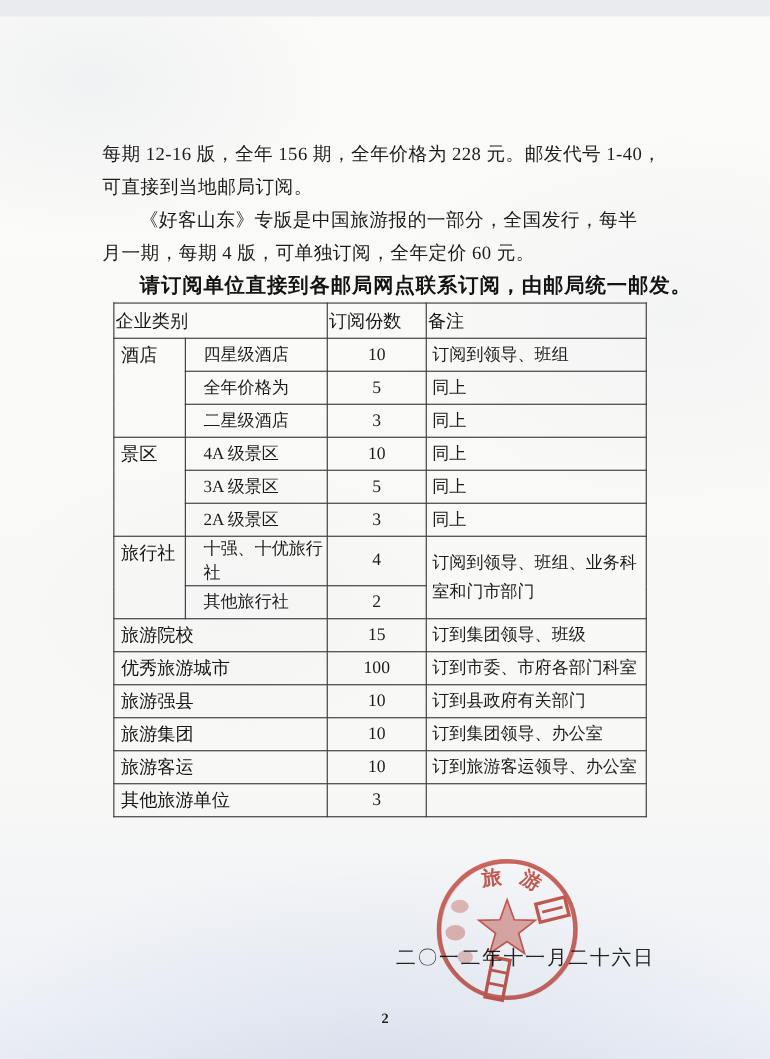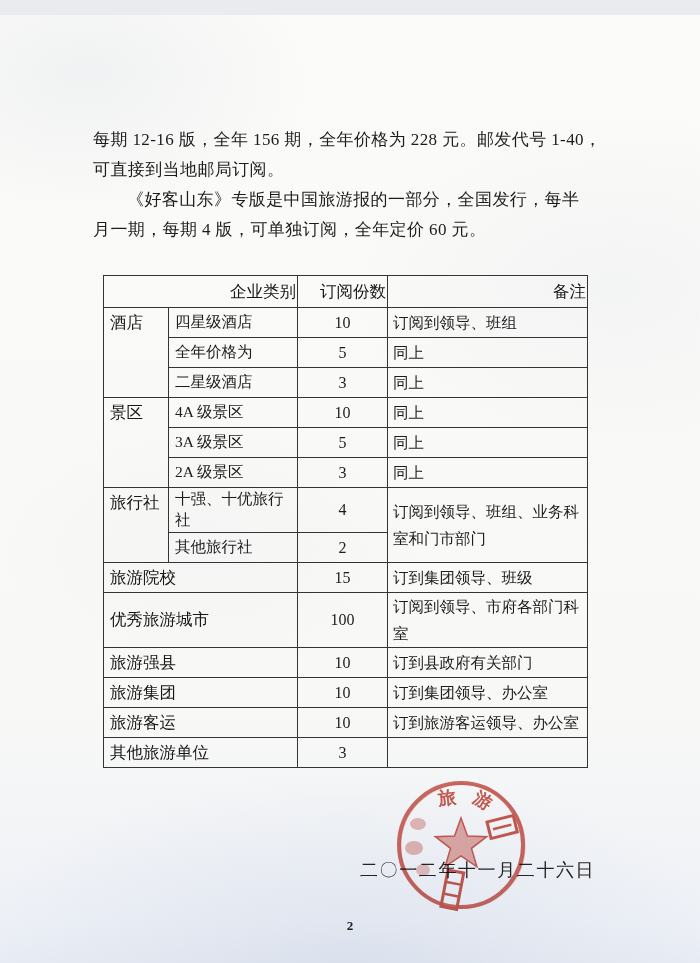--- a/index.html
+++ b/index.html
@@ -27,24 +27,24 @@
     position:absolute;left:103px;top:260px;width:484px;
     border-collapse:collapse;table-layout:fixed;
   }
   table.sub td,table.sub th{
     border:1.5px solid #343434;
     font-weight:400;
     overflow:hidden;
   }
   tr.hr{height:32px;}
   tr.dr{height:30px;}
-  th{font-size:16.5px;font-weight:normal;text-align:right;color:#171717;}
+  th{font-size:16.5px;font-weight:normal;text-align:left;color:#171717;}
   td.g{font-weight:700;vertical-align:top;padding:4px 0 0 6px;font-size:16.5px;color:#171717;}
   td.w{font-weight:700;padding-left:6px;font-size:16.5px;color:#171717;}
-  td.s{padding-left:6px;font-size:15.5px;}
+  td.s{padding-left:16px;font-size:15.5px;}
   td.q{text-align:center;font-size:16px;}
   td.r{padding:0 1px 0 5px;font-size:15.5px;line-height:27px;}
   
   .contact{position:absolute;left:133px;top:722px;}
   .contact .cline{height:36px;line-height:36px;font-size:17px;letter-spacing:.6px;}
   .date{
     position:absolute;left:360px;top:843px;
     font-size:18px;letter-spacing:1.6px;color:#242424;white-space:nowrap;
   }
   .seal{
@@ -59,20 +59,21 @@
 </head>
 <body>
 
 <div class="page">
 
   <div class="intro">
     <div class="line">每期 12-16 版，全年 156 期，全年价格为 228 元。邮发代号 1-40，</div>
     <div class="line">可直接到当地邮局订阅。</div>
     <div class="line indent">《好客山东》专版是中国旅游报的一部分，全国发行，每半</div>
     <div class="line">月一期，每期 4 版，可单独订阅，全年定价 60 元。</div>
+    <div class="line indent strong">请订阅单位直接到各邮局网点联系订阅，由邮局统一邮发。</div>
   </div>
 
   <table class="sub">
     <colgroup>
         <col style="width:65px">
         <col style="width:129px">
         <col style="width:90px">
         <col style="width:200px">
       </colgroup>
     <tbody>
@@ -124,21 +125,21 @@
       <td class="q">2</td>
     </tr>
     <tr class="dr">
       <td class="w" colspan="2">旅游院校</td>
       <td class="q">15</td>
       <td class="r">订到集团领导、班级</td>
     </tr>
     <tr class="dr">
       <td class="w" colspan="2">优秀旅游城市</td>
       <td class="q">100</td>
-      <td class="r">订阅到领导、市府各部门科室</td>
+      <td class="r">订到市委、市府各部门科室</td>
     </tr>
     <tr class="dr">
       <td class="w" colspan="2">旅游强县</td>
       <td class="q">10</td>
       <td class="r">订到县政府有关部门</td>
     </tr>
     <tr class="dr">
       <td class="w" colspan="2">旅游集团</td>
       <td class="q">10</td>
       <td class="r">订到集团领导、办公室</td>

